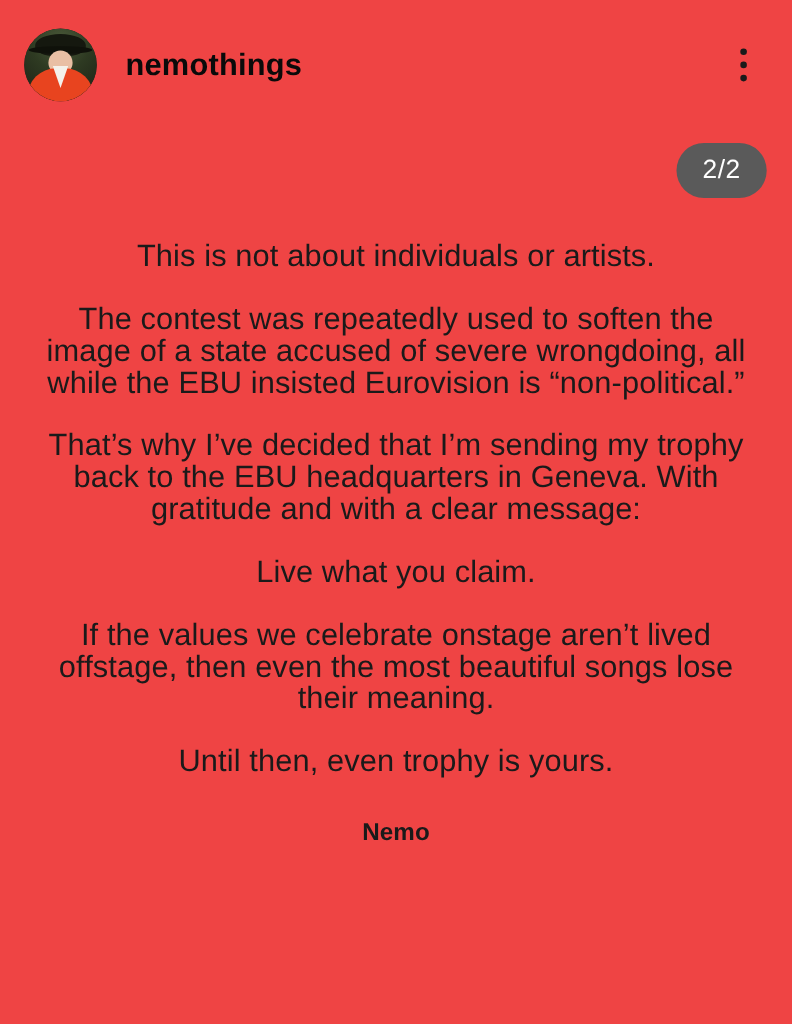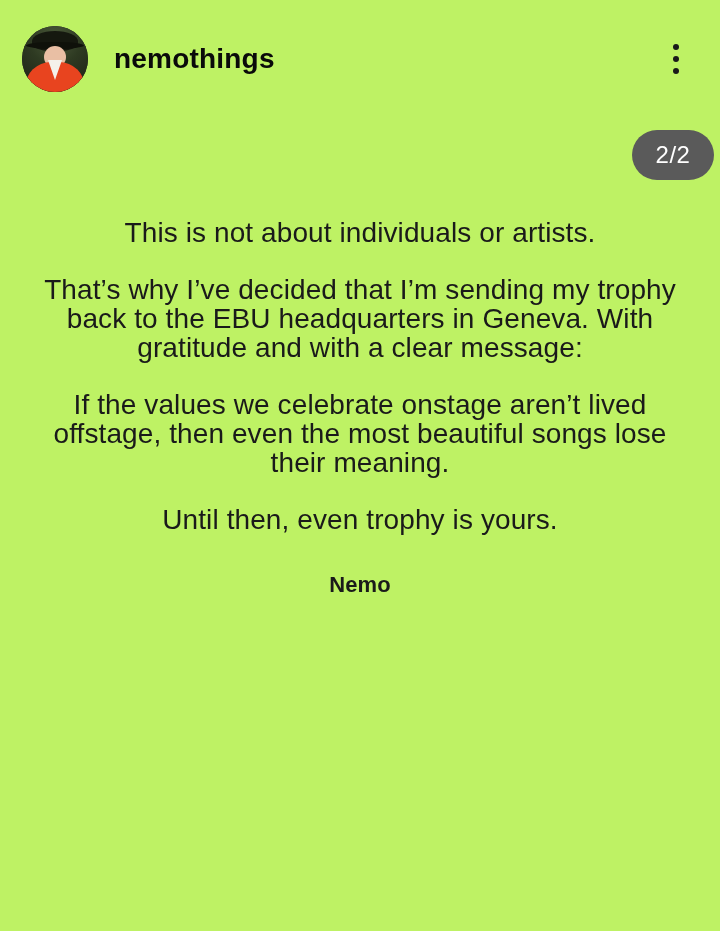--- a/index.html
+++ b/index.html
@@ -8,21 +8,21 @@
     height: 931px;
     background: #ffffff;
     font-family: "Liberation Sans", sans-serif;
     color: #121212;
     overflow: hidden;
   }
   .screen {
     position: relative;
     width: 720px;
     height: 931px;
-    background: #bef264;
+    background: #ef4444;
     display: flex;
     flex-direction: column;
   }
 
   
   .header {
     height: 118px;
     flex: 0 0 118px;
     display: flex;
     align-items: center;
@@ -118,21 +118,21 @@
     background: #1a1a1a;
   }
 
   
   .counter-row {
     height: 74px;
     flex: 0 0 74px;
     display: flex;
     align-items: center;
     justify-content: flex-end;
-    padding-right: 6px;
+    padding-right: 23px;
   }
   .counter {
     min-width: 82px;
     height: 50px;
     border-radius: 25px;
     background: #5a5a5a;
     color: #ffffff;
     font-size: 24px;
     display: flex;
     align-items: center;
@@ -183,20 +183,22 @@
       <i></i>
     </div>
   </div>
 
   <div class="counter-row">
     <div class="counter">2/2</div>
   </div>
 
   <div class="post-body">
     <p class="para">This is not about individuals or artists.</p>
+    <p class="para">The contest was repeatedly used to soften the image of a state accused of severe wrongdoing, all while the EBU insisted Eurovision is “non-political.”</p>
     <p class="para">That’s why I’ve decided that I’m sending my trophy back to the EBU headquarters in Geneva.
 With gratitude and with a clear message:</p>
+    <p class="para">Live what you claim.</p>
     <p class="para">If the values we celebrate onstage aren’t lived offstage, then even the most beautiful songs lose their meaning.</p>
     <p class="para">Until then, even trophy is yours.</p>
     <p class="para signature">Nemo</p>
   </div>
 
 </div>
 
 </body></html>

